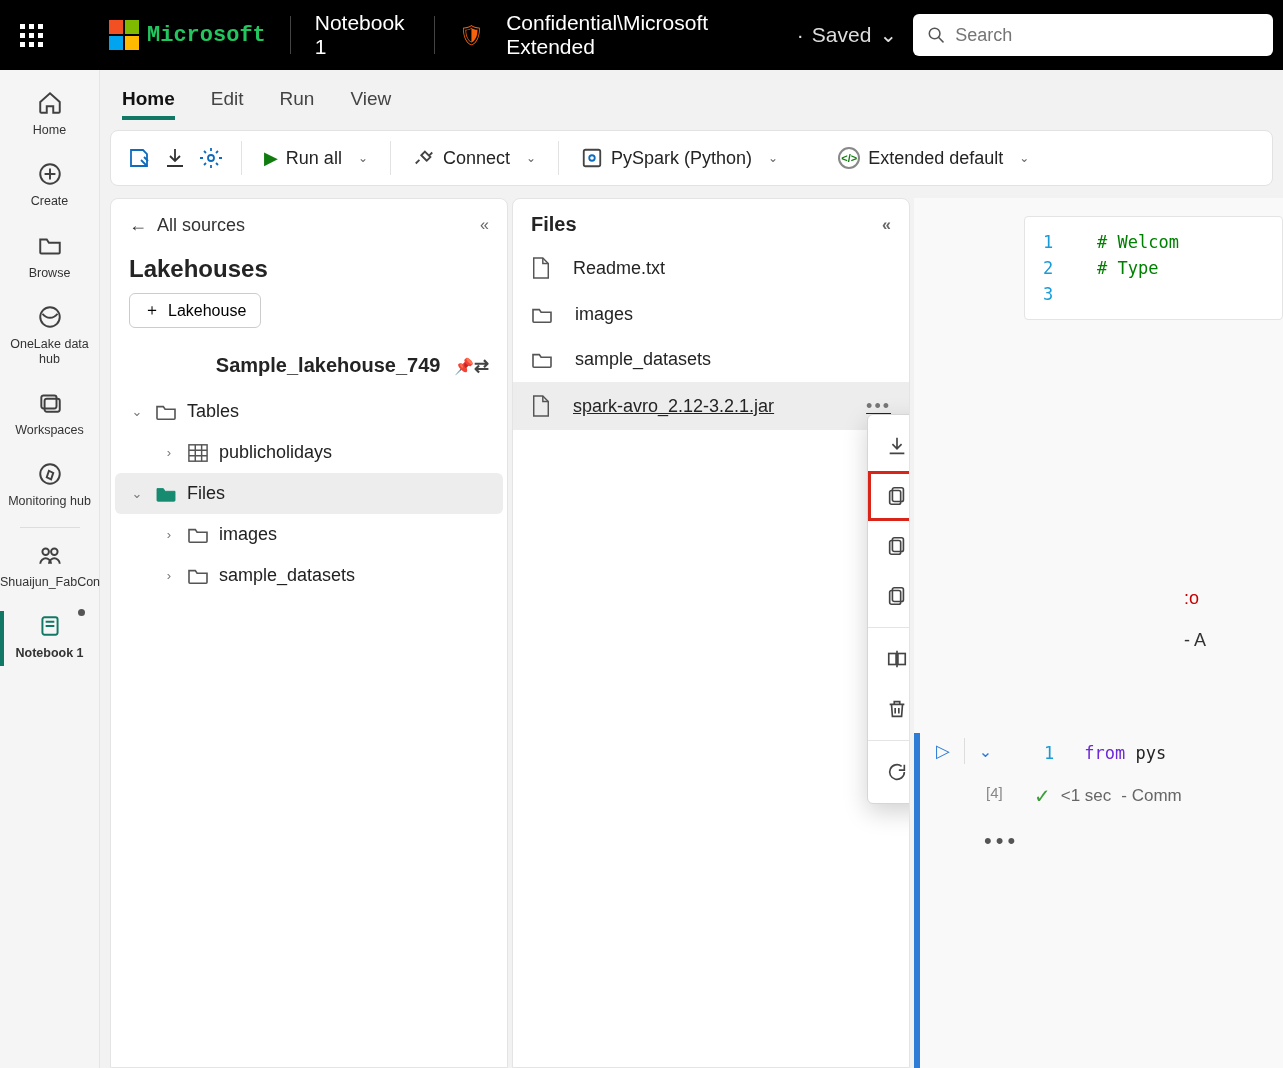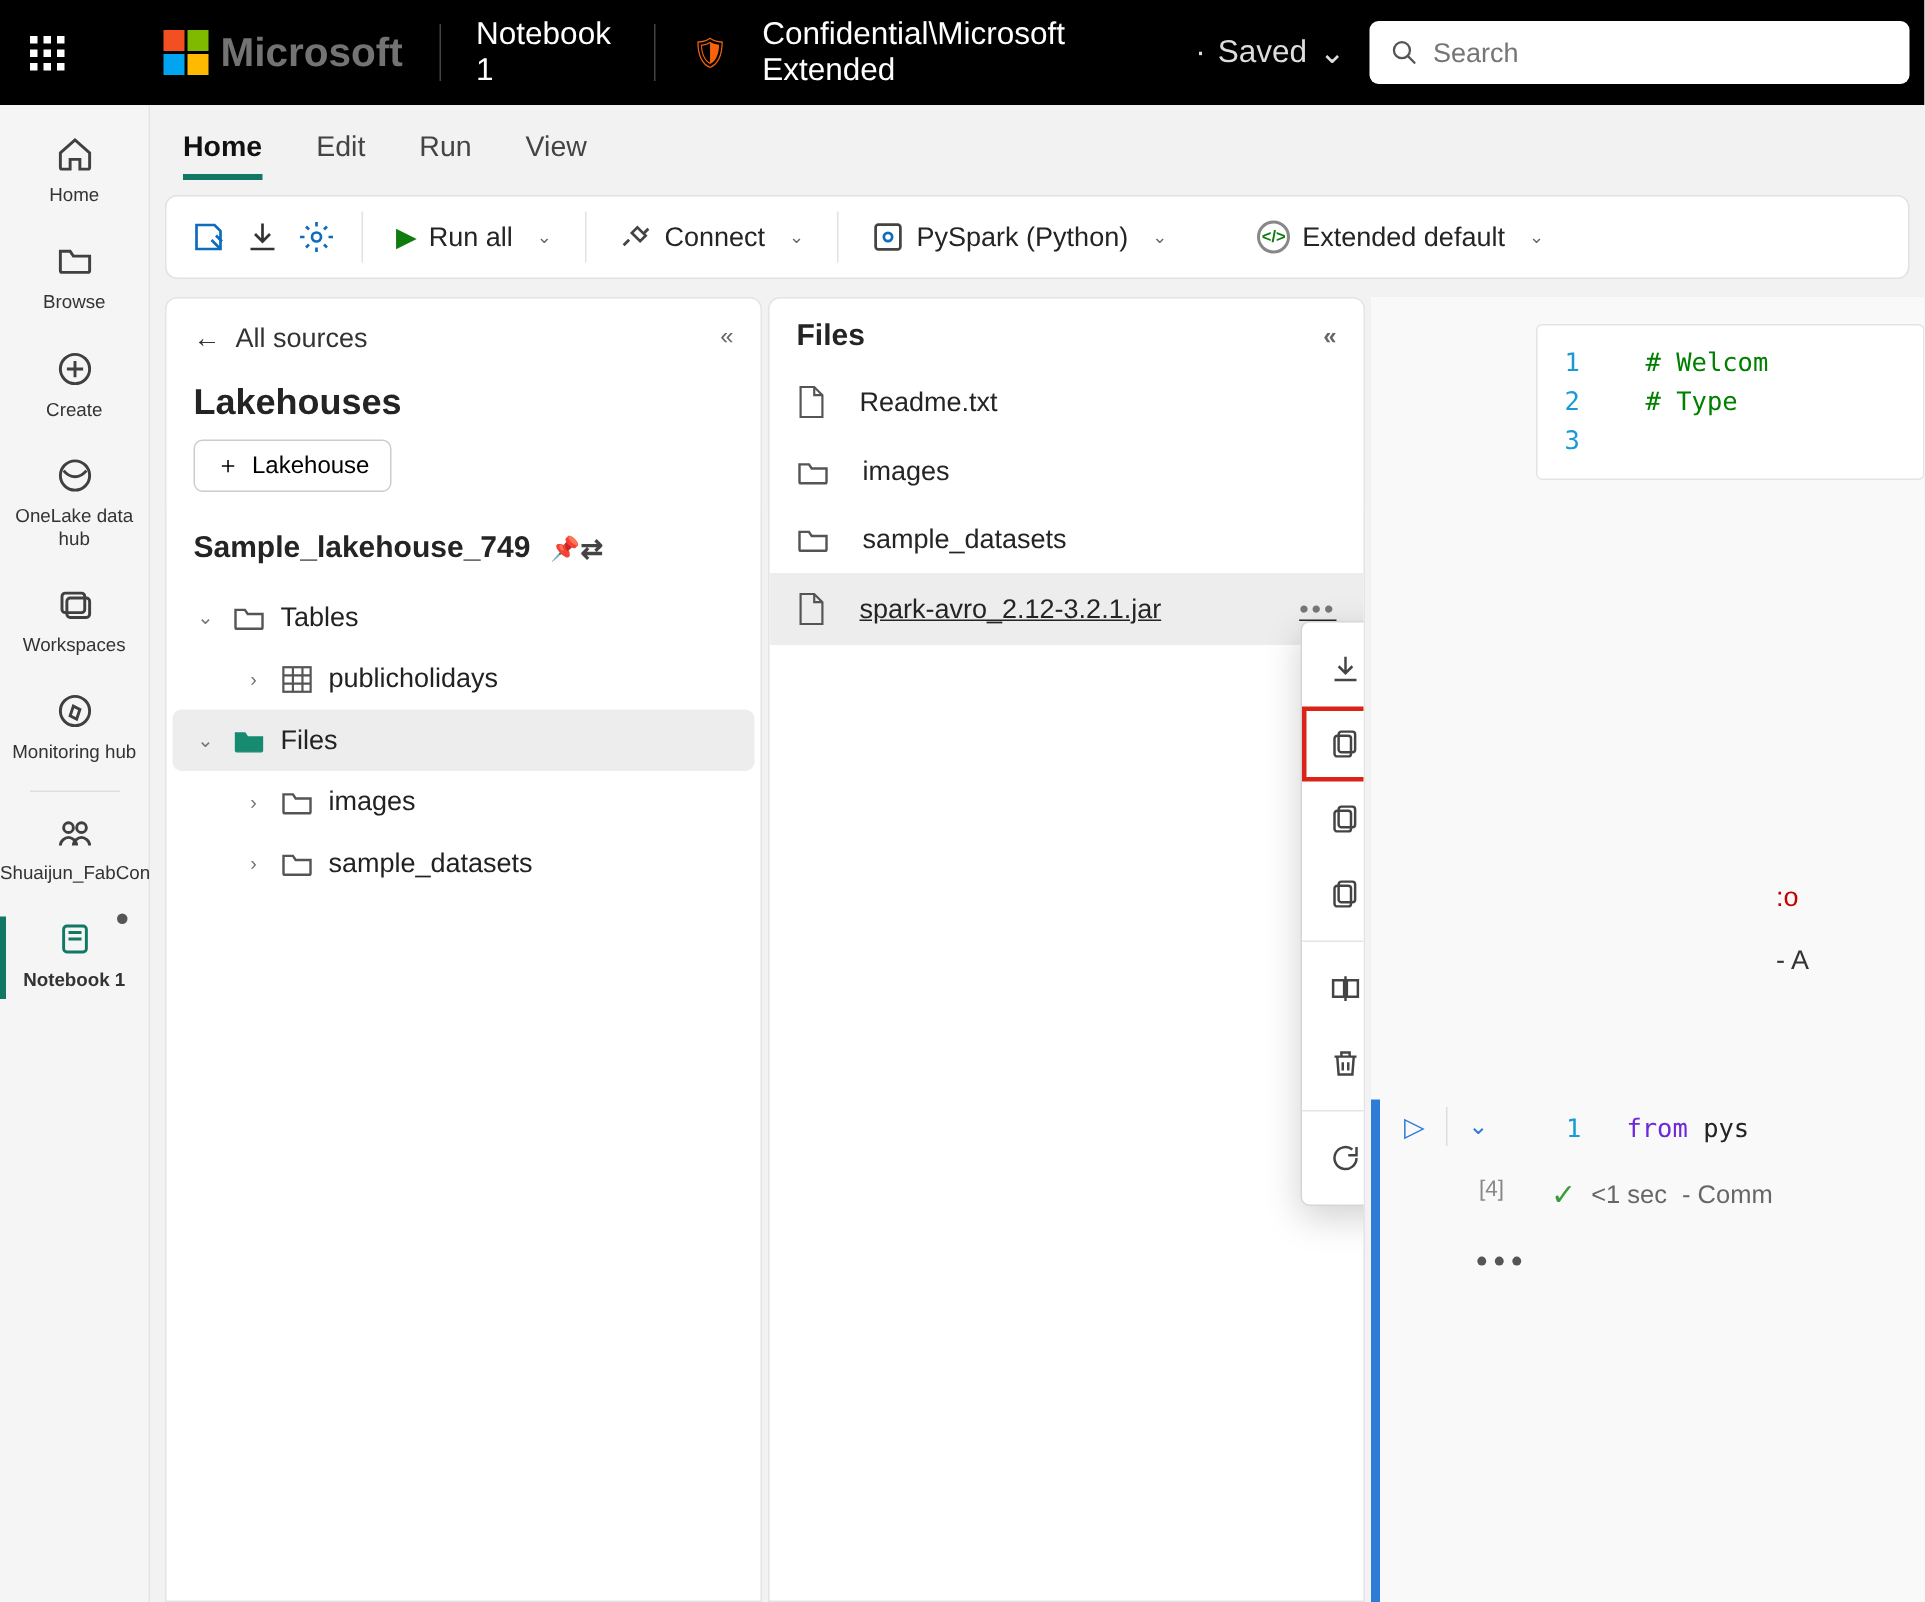--- a/index.html
+++ b/index.html
@@ -27,21 +27,21 @@
     display: grid;
     grid-template-columns: repeat(3, 5px);
     grid-template-rows: repeat(3, 5px);
     gap: 4px;
   }
   .waffle span { background:#fff; width:5px; height:5px; }
   .mslogo { display:flex; align-items:center; gap:8px; margin-left:50px; }
   .mslogo .tiles { display:grid; grid-template-columns:14px 14px; grid-template-rows:14px 14px; gap:2px; }
   .mslogo .t1{background:#f25022;} .mslogo .t2{background:#7fba00;}
   .mslogo .t3{background:#00a4ef;} .mslogo .t4{background:#ffb900;}
-  .mslogo .word { font-size:27px; font-weight:600; color:#737373; }
+  .mslogo .word { font-size:22px; font-weight:600; color:#22c55e;font-family:Liberation Mono, monospace; }
   .vsep { width:1px; height:38px; background:#444; margin:0 8px; }
   .topbar .nbname { font-size:21px; }
   .shield { color:#f7630c; font-size:20px; margin-right:6px; }
   .topbar .confidential { font-size:21px; }
   .topbar .saved { font-size:21px; color:#ddd; margin-left:12px; display:flex; align-items:center; gap:8px;}
   .topbar .searchwrap { margin-left:auto; }
   .topbar .search {
     width:360px; height:42px; background:#fff; border-radius:6px;
     display:flex; align-items:center; padding:0 14px; gap:10px; color:#555;
   }
@@ -115,21 +115,21 @@
     padding:0 18px; font-size:18px;
   }
   .back-src { display:flex; align-items:center; gap:10px; font-size:18px; cursor:pointer; color:#333;}
   .collapse-ic { font-size:16px; color:#666; cursor:pointer;}
   .lh-title { font-size:24px; font-weight:600; padding:4px 18px 10px; }
   .add-lh {
     margin:0 0 12px 18px; border:1px solid #ccc; border-radius:6px; background:#fff;
     padding:6px 14px; font-size:16px; display:inline-flex; align-items:center; gap:8px; cursor:pointer;
   }
   .lh-name-row {
-    display:flex; align-items:center; justify-content:flex-start; padding:14px 18px 6px;
+    display:flex; align-items:center; justify-content:flex-end; padding:14px 18px 6px;
     font-size:20px; font-weight:600;
   }
   .pin { font-size:16px; color:#666; margin-left:8px; }
   .swap { font-size:18px; color:#444; cursor:pointer;}
 
   .tree { padding:8px 4px 0 4px; }
   .tree-row {
     display:flex; align-items:center; gap:10px; padding:10px 8px 10px 14px;
     font-size:18px; color:#222; border-radius:6px; cursor:pointer;
   }
@@ -250,30 +250,30 @@
 
   <div class="leftrail">
     <div class="railitem">
       <svg class="railicon-svg" viewBox="0 0 24 24">
           <path d="M3 11 12 3l9 8v9a1 1 0 0 1-1 1h-5v-6H9v6H4a1 1 0 0 1-1-1z"></path>
         </svg>
       <span class="lbl">Home</span>
     </div>
     <div class="railitem">
       <svg class="railicon-svg" viewBox="0 0 24 24">
-          <path d="M3 6h6l2 3h10v9a1 1 0 0 1-1 1H4a1 1 0 0 1-1-1z"></path>
-        </svg>
-      <span class="lbl">Browse</span>
-    </div>
-    <div class="railitem">
-      <svg class="railicon-svg" viewBox="0 0 24 24">
           <circle cx="12" cy="12" r="9"></circle>
           <path d="M12 7v10M7 12h10"></path>
         </svg>
       <span class="lbl">Create</span>
+    </div>
+    <div class="railitem">
+      <svg class="railicon-svg" viewBox="0 0 24 24">
+          <path d="M3 6h6l2 3h10v9a1 1 0 0 1-1 1H4a1 1 0 0 1-1-1z"></path>
+        </svg>
+      <span class="lbl">Browse</span>
     </div>
     <div class="railitem">
       <svg class="railicon-svg" viewBox="0 0 24 24">
           <circle cx="12" cy="12" r="9"></circle>
           <path d="M5 9c4 5 10 5 14 0"></path>
         </svg>
       <span class="lbl">OneLake data hub</span>
     </div>
     <div class="railitem">
       <svg class="railicon-svg" viewBox="0 0 24 24">

